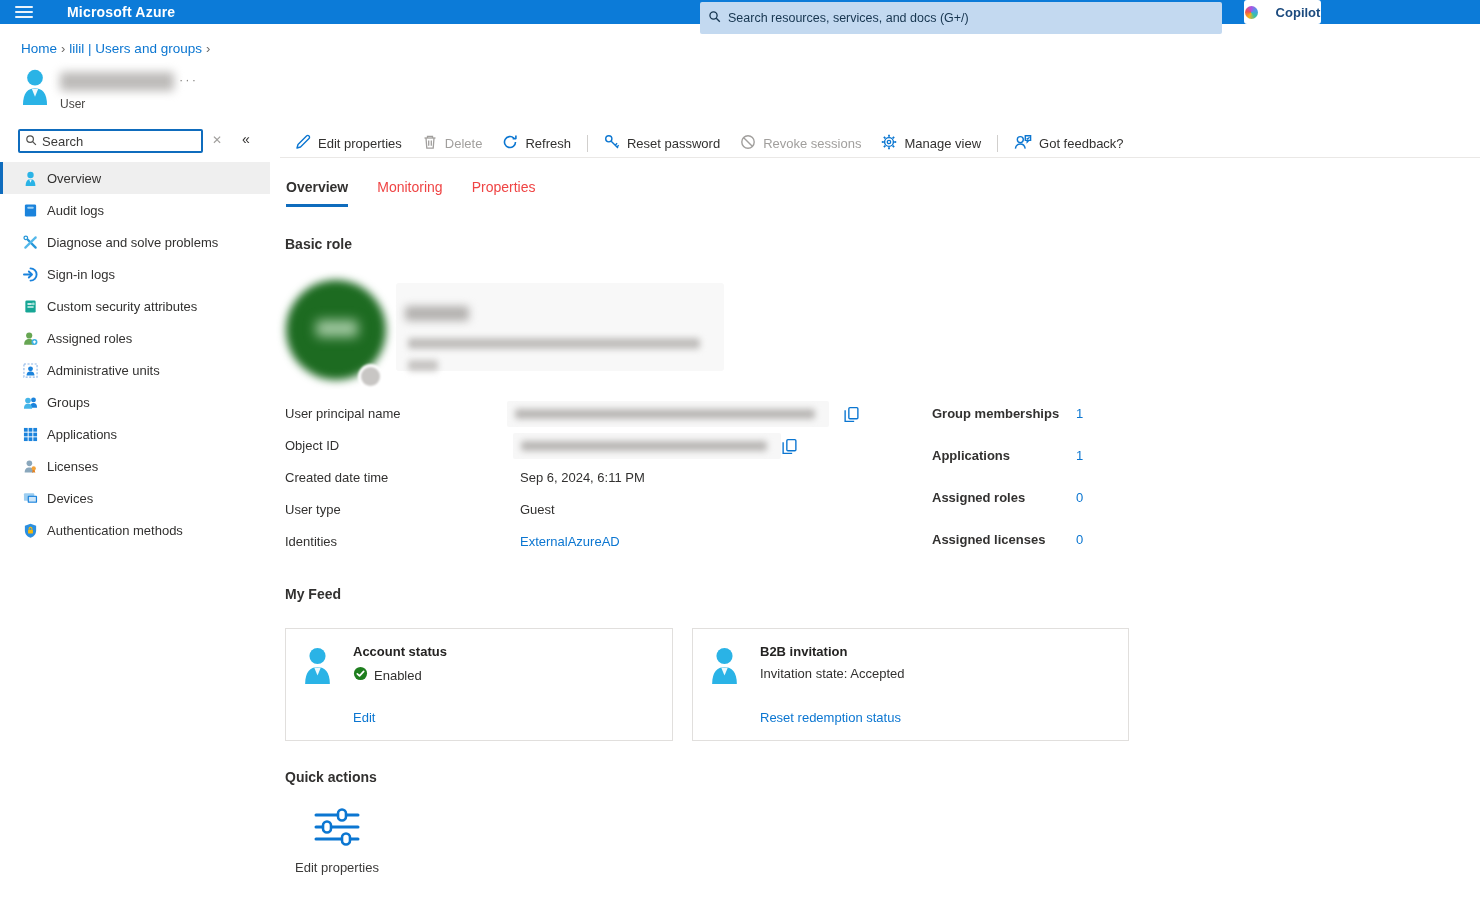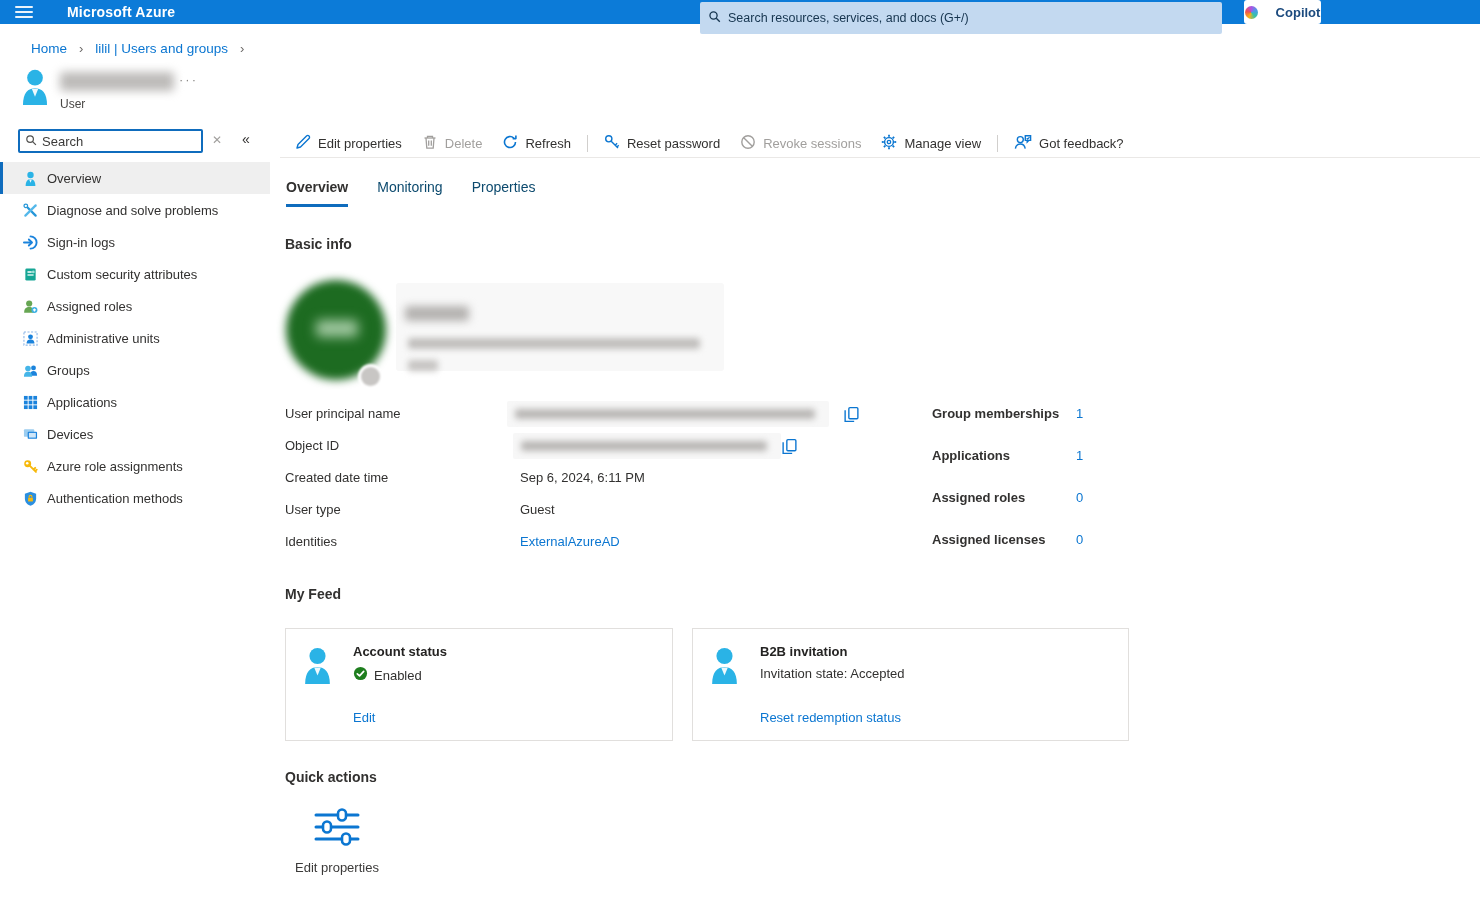--- a/index.html
+++ b/index.html
@@ -16,21 +16,21 @@
   .hamburger i { display:block; height:2px; background:#eaf3fb; margin-bottom:3px; border-radius:1px; }
   .app-title { position:absolute; left:67px; top:0; line-height:24px; color:#fff; font-size:14px; font-weight:700; letter-spacing:.2px; }
   .topbar-search { position:absolute; left:700px; top:2px; width:522px; height:20px; background:#c3d9f0; border-radius:2px; display:flex; align-items:center; padding:16px 8px; gap:7px; color:#16354f; }
   .topbar-search input { flex:1; background:transparent; border:none; outline:none; font:12.5px "Liberation Sans", sans-serif; color:#16354f; }
   .topbar-search input::placeholder { color:#16354f; opacity:1; }
   .copilot-btn { position:absolute; left:1244px; top:0; width:77px; height:24px; background:#fff; border-radius:3px; display:flex; align-items:center; justify-content:center; gap:18px; cursor:pointer; }
   .copilot-disc { width:13px; height:13px; border-radius:50%; background: conic-gradient(from 210deg, #f8b117, #ec5252, #b150e2, #4a9be8, #35c3a6, #f8b117); }
   .copilot-label { font-size:13px; font-weight:700; color:#1b4a7e; }
 
   
-  .breadcrumb { position:absolute; left:31px; top:41px; display:flex; align-items:center; gap:12px; font-size:13.5px; }
+  .breadcrumb { position:absolute; left:21px; top:41px; display:flex; align-items:center; gap:4px; font-size:13.5px; }
   .crumb-link { color:#0b76d1; cursor:pointer; }
   .crumb-chevron { color:#6b6967; font-size:13px; }
 
   
   .title-avatar { position:absolute; left:20px; top:68px; }
   .title-redacted { position:absolute; left:60px; top:72px; width:114px; height:19px; background:#bdbbb9; border-radius:2px; filter:blur(5px); }
   .title-dots { position:absolute; left:179px; top:72px; color:#8a8886; font-size:13px; letter-spacing:2px; cursor:pointer; }
   .title-sub { position:absolute; left:60px; top:97px; font-size:12px; color:#494745; }
 
   
@@ -49,21 +49,21 @@
 
   
   .cmdbar { position:absolute; left:280px; top:129px; width:1200px; height:28px; display:flex; align-items:center; }
   .tb-item { display:flex; align-items:center; gap:7px; padding:0 10px; height:28px; font-size:13px; color:#323130; cursor:pointer; white-space:nowrap; }
   .tb-item.disabled { color:#a19f9d; cursor:default; }
   .tb-sep { width:1px; height:17px; background:#d1cfcd; margin:0 6px; }
   .cmd-divider { position:absolute; left:280px; top:157px; width:1200px; height:1px; background:#eae8e6; }
 
   
   .tabs { position:absolute; left:286px; top:179px; display:flex; gap:29px; font-size:14px; }
-  .tab { padding-bottom:9px; color:#0c4a6e; cursor:pointer; border-bottom:3px solid transparent; }
+  .tab { padding-bottom:9px; color:#ef4444; cursor:pointer; border-bottom:3px solid transparent; }
   .tab.active { color:#323130; font-weight:700; border-bottom-color:#0f6cbd; }
 
   .section-heading { position:absolute; font-size:14px; font-weight:700; color:#323130; }
 
   
   .redact-panel { position:absolute; left:396px; top:283px; width:328px; height:88px; background:#f8f8f8; border-radius:3px; }
   .avatar-blob { position:absolute; left:286px; top:280px; width:100px; height:100px; border-radius:50%; background:#1d6b21; filter:blur(4px); }
   .avatar-initials { position:absolute; left:316px; top:320px; width:42px; height:17px; background:#9fc79f; border-radius:4px; filter:blur(6px); }
   .avatar-badge { position:absolute; left:358px; top:364px; width:25px; height:25px; border-radius:50%; background:#c8c6c4; border:3px solid #fff; filter:blur(1px); }
   .blur-bar { position:absolute; border-radius:3px; }
@@ -160,20 +160,29 @@
             <svg width="15" height="15" viewBox="0 0 32 40">
               <circle cx="16" cy="10.5" r="8.5" fill="#2ab3e6"></circle>
               <path d="M3 40 C3 27 8.5 22 16 22 C23.5 22 29 27 29 40 Z" fill="#2ab3e6"></path>
               <path d="M12.5 22.5 L16 31 L19.5 22.5 Z" fill="#fff" opacity=".92"></path>
             </svg>
           </span>
         <span class="nav-label">Overview</span>
       </li>
       <li>
         <span class="nav-ic">
+            <svg width="15" height="15" viewBox="0 0 16 16">
+              <rect x="2" y="1.5" width="12" height="13" rx="1.5" fill="#1b83dc"></rect>
+              <rect x="4.5" y="4" width="7" height="2.2" rx="1.1" fill="#9fd0f2"></rect>
+            </svg>
+          </span>
+        <span class="nav-label">Audit logs</span>
+      </li>
+      <li>
+        <span class="nav-ic">
             <svg width="15" height="15" viewBox="0 0 16 16" fill="none">
               <path d="M3 3 L13.5 13.5" stroke="#2596d8" stroke-width="2.4" stroke-linecap="round"></path>
               <path d="M13.5 2.5 L2.5 13.5" stroke="#54b8ea" stroke-width="2.4" stroke-linecap="round"></path>
               <circle cx="3" cy="3" r="1.9" fill="#fff" stroke="#2596d8" stroke-width="1.3"></circle>
             </svg>
           </span>
         <span class="nav-label">Diagnose and solve problems</span>
       </li>
       <li>
         <span class="nav-ic">
@@ -240,36 +249,37 @@
               <rect x="1" y="11" width="4" height="4"></rect>
               <rect x="6" y="11" width="4" height="4"></rect>
               <rect x="11" y="11" width="4" height="4"></rect>
             </svg>
           </span>
         <span class="nav-label">Applications</span>
       </li>
       <li>
         <span class="nav-ic">
             <svg width="15" height="15" viewBox="0 0 16 16">
+              <circle cx="6.8" cy="4.6" r="3" fill="#8aa7bc"></circle>
+              <path d="M1.8 14.4 C1.8 10.4 3.8 9 6.8 9 C9.8 9 11.8 10.4 11.8 14.4 Z" fill="#8aa7bc"></path>
+              <circle cx="11.4" cy="10" r="2.3" fill="#f2a23a"></circle>
+              <path d="M10.3 11.6 l-.6 3.2 1.7-1 1.7 1 -.6-3.2 z" fill="#e8821d"></path>
+            </svg>
+          </span>
+        <span class="nav-label">Licenses</span>
+      </li>
+      <li>
+        <span class="nav-ic">
+            <svg width="15" height="15" viewBox="0 0 16 16">
               <rect x="1" y="2.5" width="11" height="8" rx="1" fill="#9ccdf0"></rect>
               <rect x="5" y="5" width="10" height="7.6" rx="1" fill="#1b83dc"></rect>
               <rect x="6.3" y="6.3" width="7.4" height="5" fill="#cfe6f8"></rect>
             </svg>
           </span>
         <span class="nav-label">Devices</span>
-      </li>
-      <li>
-        <span class="nav-ic">
-            <svg width="15" height="15" viewBox="0 0 16 16">
-              <circle cx="5" cy="5" r="3.7" fill="#f6b80b"></circle>
-              <circle cx="4.5" cy="4.5" r="1.4" fill="#fff"></circle>
-              <path d="M7.6 7.6 L13.8 13.8 M11.2 11.2 l1.8 -1.8 M13 13 l1.6 -1.6" stroke="#f6b80b" stroke-width="2" stroke-linecap="round" fill="none"></path>
-            </svg>
-          </span>
-        <span class="nav-label">Azure role assignments</span>
       </li>
       <li>
         <span class="nav-ic">
             <svg width="15" height="15" viewBox="0 0 16 16">
               <path d="M8 .8 L14 2.8 V8 C14 12 11.5 14.6 8 15.6 C4.5 14.6 2 12 2 8 V2.8 Z" fill="#2b8fe0"></path>
               <path d="M6.5 7.2 V6.2 a1.5 1.5 0 0 1 3 0 V7.2" stroke="#f6b80b" stroke-width="1.2" fill="none"></path>
               <rect x="5.4" y="7.2" width="5.2" height="4" rx=".9" fill="#f6b80b"></rect>
             </svg>
           </span>
         <span class="nav-label">Authentication methods</span>
@@ -344,21 +354,21 @@
     </div>
   </div>
   <div class="cmd-divider"></div>
 
   <div class="tabs">
     <div class="tab active">Overview</div>
     <div class="tab">Monitoring</div>
     <div class="tab">Properties</div>
   </div>
 
-  <div class="section-heading" style="left:285px; top:236px">Basic info</div>
+  <div class="section-heading" style="left:285px; top:236px">Basic role</div>
 
   <div class="redact-panel"></div>
   <div class="avatar-blob"></div>
   <div class="avatar-initials"></div>
   <div class="avatar-badge"></div>
   <div class="blur-bar nm1"></div>
   <div class="blur-bar nm2"></div>
   <div class="blur-bar nm3"></div>
 
   <div class="fields">

